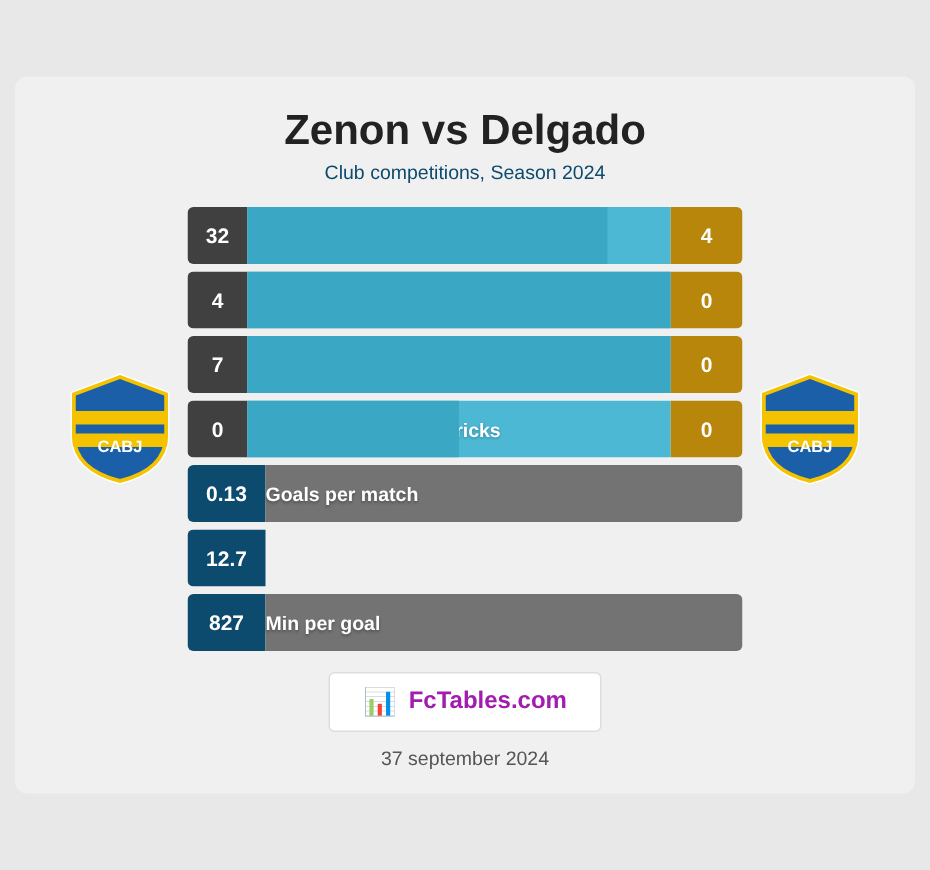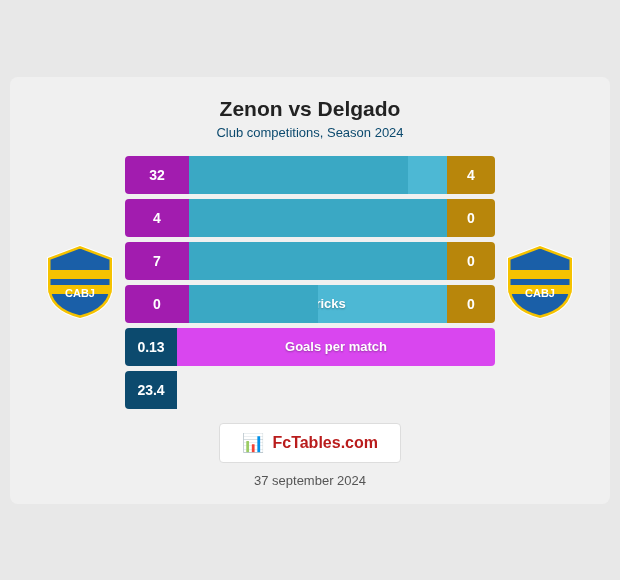--- a/index.html
+++ b/index.html
@@ -15,21 +15,21 @@
     .card {
       width: 600px;
       background: #f0f0f0;
       border-radius: 8px;
       padding: 20px 10px 16px;
       display: flex;
       flex-direction: column;
       align-items: center;
     }
     .title {
-      font-size: 21px;
+      font-size: 28px;
       font-weight: bold;
       color: #222;
       margin-bottom: 4px;
     }
     .subtitle {
       font-size: 13px;
       color: #0c4a6e;
       margin-bottom: 16px;
     }
     .main-row {
@@ -60,25 +60,25 @@
     }
     
     .stat-row-two {
       display: flex;
       align-items: stretch;
       height: 38px;
       border-radius: 4px;
       overflow: hidden;
     }
     .stat-left-val {
-      background: #a21caf;
+      background: #404040;
       color: #fff;
       font-weight: bold;
       font-size: 14px;
-      width: 64px;
+      width: 40px;
       display: flex;
       align-items: center;
       justify-content: center;
       flex-shrink: 0;
     }
     .stat-bar-container {
       flex: 1;
       background: #4db8d4;
       display: flex;
       align-items: center;
@@ -121,42 +121,42 @@
       font-weight: bold;
       font-size: 14px;
       width: 52px;
       display: flex;
       align-items: center;
       justify-content: center;
       flex-shrink: 0;
     }
     .stat-one-bar {
       flex: 1;
-      background: #d946ef;
-      display: flex;
-      align-items: center;
-      justify-content: center;
+      background: #737373;
+      display: flex;
+      align-items: center;
+      justify-content: flex-start;
     }
     .fctables-banner {
       margin-top: 14px;
       background: #fff;
       border: 1px solid #ddd;
       border-radius: 4px;
       padding: 8px 22px;
       display: flex;
       align-items: center;
       gap: 8px;
     }
     .fctables-logo-icon {
       font-size: 18px;
       color: #1a6eb5;
     }
     .fctables-text {
       font-size: 16px;
-      color: #b91c1c;
+      color: #a21caf;
       font-weight: bold;
     }
     .date-text {
       font-size: 13px;
       color: #555;
       margin-top: 10px;
     }
   </style>
 </head>
 <body>
@@ -217,21 +217,27 @@
       </div>
       <div class="stat-right-val">0</div>
     </div>
         <div class="stat-row-one">
       <div class="stat-one-left-val">0.13</div>
       <div class="stat-one-bar">
         <span class="stat-label">Goals per match</span>
       </div>
     </div>
         <div class="stat-row-one">
-      <div class="stat-one-left-val">23.4</div>
+      <div class="stat-one-left-val">12.7</div>
+    </div>
+        <div class="stat-row-one">
+      <div class="stat-one-left-val">827</div>
+      <div class="stat-one-bar">
+        <span class="stat-label">Min per goal</span>
+      </div>
     </div>
       </div>
 
     <div class="logo-right">
       <svg class="cabj-shield" viewBox="0 0 72 80" xmlns="http://www.w3.org/2000/svg">
         <defs>
           <clipPath id="shield-clip-r">
             <path d="M36 4 L68 16 L68 44 Q68 68 36 76 Q4 68 4 44 L4 16 Z"></path>
           </clipPath>
         </defs>

